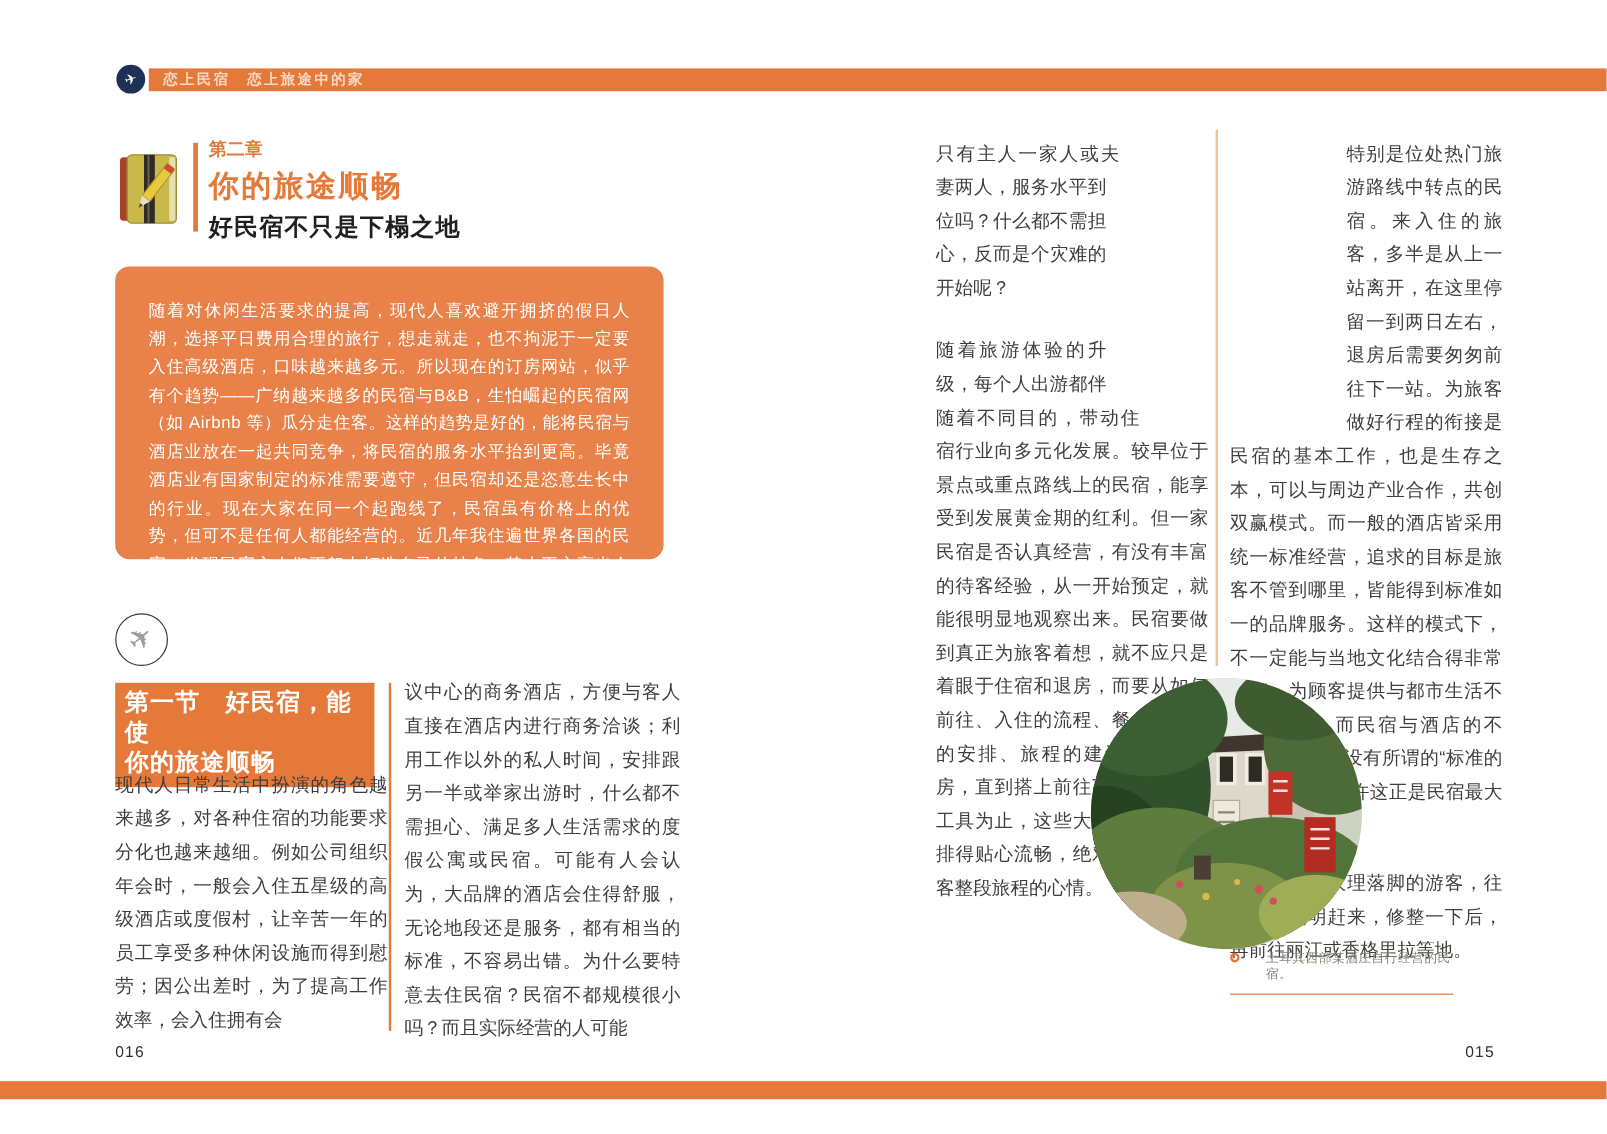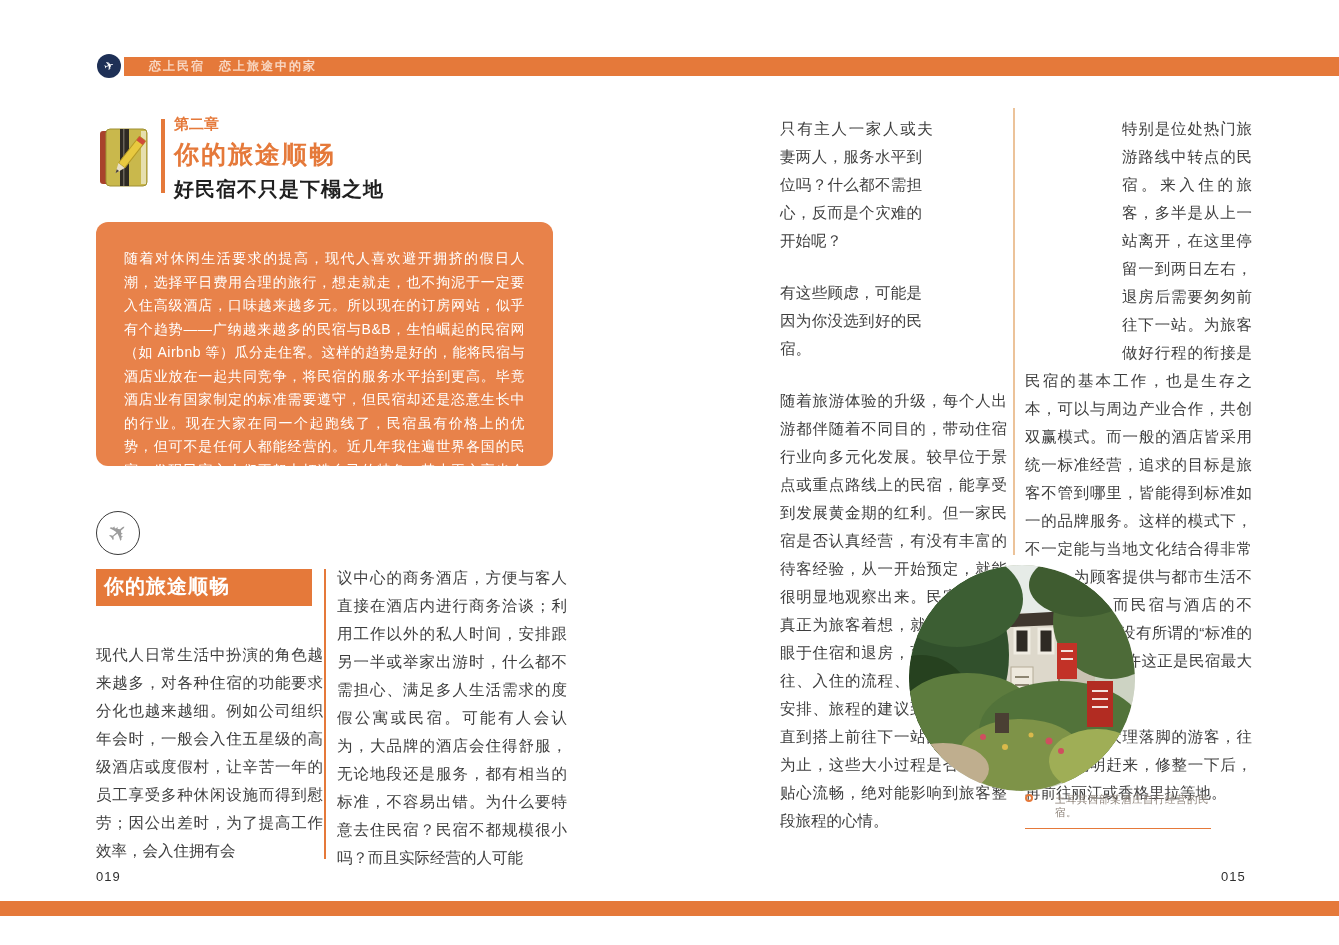--- a/index.html
+++ b/index.html
@@ -13,21 +13,21 @@
   body{
     width:1339px;height:945px;position:relative;overflow:hidden;
     font-family:"Liberation Sans","DejaVu Sans",sans-serif;
     color:var(--ink-color);
   }
   .abs{position:absolute;}
 
   
   .topbar{left:124px;top:57px;width:1215px;height:19px;background:var(--accent-color);
     display:flex;align-items:center;}
-  .topbar-tagline{color:#f8d7c3;font-size:12px;font-weight:bold;letter-spacing:2px;padding-left:25px;}
+  .topbar-tagline{color:#f8d7c3;font-size:12px;font-weight:bold;letter-spacing:2px;padding-left:12px;}
   .logo{left:97px;top:54px;width:24px;height:24px;border-radius:50%;background:var(--navy-color);
     display:flex;align-items:center;justify-content:center;}
   .logo .glyph{color:#fff;font-size:12px;transform:rotate(-18deg);line-height:1;}
 
   
   .chapter-icon{left:99px;top:128px;}
   .chapter-rule{left:161px;top:119px;width:4px;height:74px;background:var(--accent-color);}
   .chapter-text{left:174px;top:115px;}
   .ch-label{color:var(--accent-color);font-size:15px;font-weight:bold;margin-bottom:4px;}
   .ch-title{color:var(--accent-color);font-size:25px;font-weight:900;letter-spacing:2px;margin-bottom:5px;}
@@ -112,35 +112,35 @@
   </div>
 
   <div class="abs intro-box">
     <p>随着对休闲生活要求的提高，现代人喜欢避开拥挤的假日人潮，选择平日费用合理的旅行，想走就走，也不拘泥于一定要入住高级酒店，口味越来越多元。所以现在的订房网站，似乎有个趋势——广纳越来越多的民宿与B&amp;B，生怕崛起的民宿网（如 Airbnb 等）瓜分走住客。这样的趋势是好的，能将民宿与酒店业放在一起共同竞争，将民宿的服务水平抬到更高。毕竟酒店业有国家制定的标准需要遵守，但民宿却还是恣意生长中的行业。现在大家在同一个起跑线了，民宿虽有价格上的优势，但可不是任何人都能经营的。近几年我住遍世界各国的民宿，发现民宿主人们正努力打造自己的特色，其水平之高也令我印象深刻。好的民宿，该具备的要件虽然很多，但最重要的就是能让你好好睡一晚，什么都不需担心。</p>
   </div>
 
   <div class="abs plane-badge">
     <span class="glyph">✈</span>
   </div>
   <div class="abs section-head">
+    <div>第一节　好民宿，能使</div>
     <div>你的旅途顺畅</div>
   </div>
   <div class="abs divider-left"></div>
 
   <div class="abs bodycol colA">
     <p>现代人日常生活中扮演的角色越来越多，对各种住宿的功能要求分化也越来越细。例如公司组织年会时，一般会入住五星级的高级酒店或度假村，让辛苦一年的员工享受多种休闲设施而得到慰劳；因公出差时，为了提高工作效率，会入住拥有会</p>
   </div>
   <div class="abs bodycol colB">
     <p>议中心的商务酒店，方便与客人直接在酒店内进行商务洽谈；利用工作以外的私人时间，安排跟另一半或举家出游时，什么都不需担心、满足多人生活需求的度假公寓或民宿。可能有人会认为，大品牌的酒店会住得舒服，无论地段还是服务，都有相当的标准，不容易出错。为什么要特意去住民宿？民宿不都规模很小吗？而且实际经营的人可能</p>
   </div>
 
   <div class="abs bodycol colC">
     <div class="shim-r"></div>
     <p class="gap">只有主人一家人或夫妻两人，服务水平到位吗？什么都不需担心，反而是个灾难的开始呢？</p>
-    <p class="gap">有这些顾虑，可能是因为你没选到好的民宿。</p>
     <p>随着旅游体验的升级，每个人出游都伴随着不同目的，带动住宿行业向多元化发展。较早位于景点或重点路线上的民宿，能享受到发展黄金期的红利。但一家民宿是否认真经营，有没有丰富的待客经验，从一开始预定，就能很明显地观察出来。民宿要做到真正为旅客着想，就不应只是着眼于住宿和退房，而要从如何前往、入住的流程、餐点与活动的安排、旅程的建议到顺利退房，直到搭上前往下一站的交通工具为止，这些大小过程是否安排得贴心流畅，绝对能影响到旅客整段旅程的心情。</p>
   </div>
   <div class="abs divider-right"></div>
   <div class="abs bodycol colD">
     <div class="shim-l"></div>
     <p>特别是位处热门旅游路线中转点的民宿。来入住的旅客，多半是从上一站离开，在这里停留一到两日左右，退房后需要匆匆前往下一站。为旅客做好行程的衔接是民宿的基本工作，也是生存之本，可以与周边产业合作，共创双赢模式。而一般的酒店皆采用统一标准经营，追求的目标是旅客不管到哪里，皆能得到标准如一的品牌服务。这样的模式下，不一定能与当地文化结合得非常紧密，为顾客提供与都市生活不同的体验。而民宿与酒店的不同，就是因为没有所谓的“标准的服务流程”，也许这正是民宿最大的魅力所在。</p>
     <p class="p2">例如在云南大理落脚的游客，往往是从昆明赶来，修整一下后，再前往丽江或香格里拉等地。</p>
   </div>
 
   <div class="abs photo">
@@ -192,17 +192,17 @@
         <circle cx="74" cy="172" r="3" fill="#cf4f5f"></circle>
         <circle cx="122" cy="170" r="2.5" fill="#d9b94b"></circle>
       </g>
     </svg>
   </div>
   <div class="abs caption">
     <span class="ring"></span>
     <span class="cap-text">土耳其西部某酒庄自行经营的民宿。</span>
   </div>
 
-  <div class="abs pagenum pn-left">019</div>
+  <div class="abs pagenum pn-left">016</div>
   <div class="abs pagenum pn-right">015</div>
   <div class="abs bottombar"></div>
 
 </div>
 
 </body></html>

